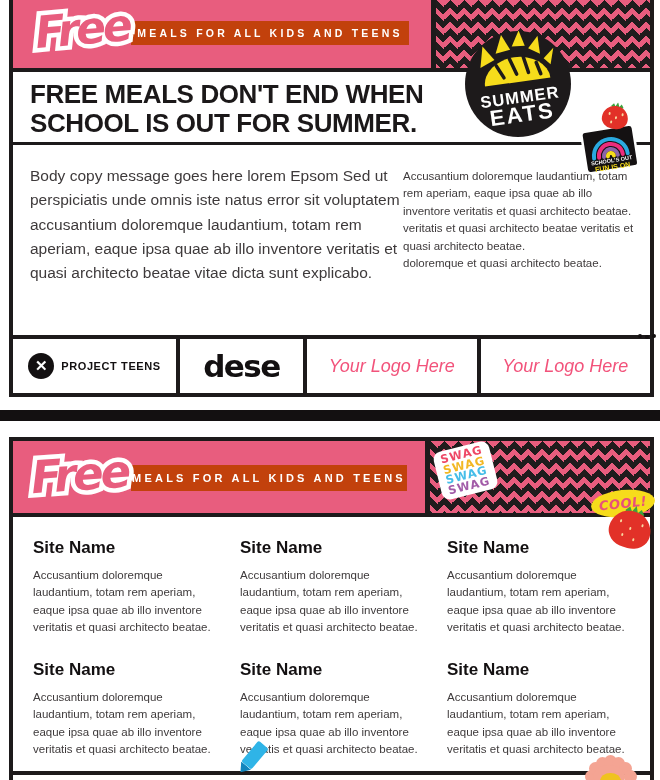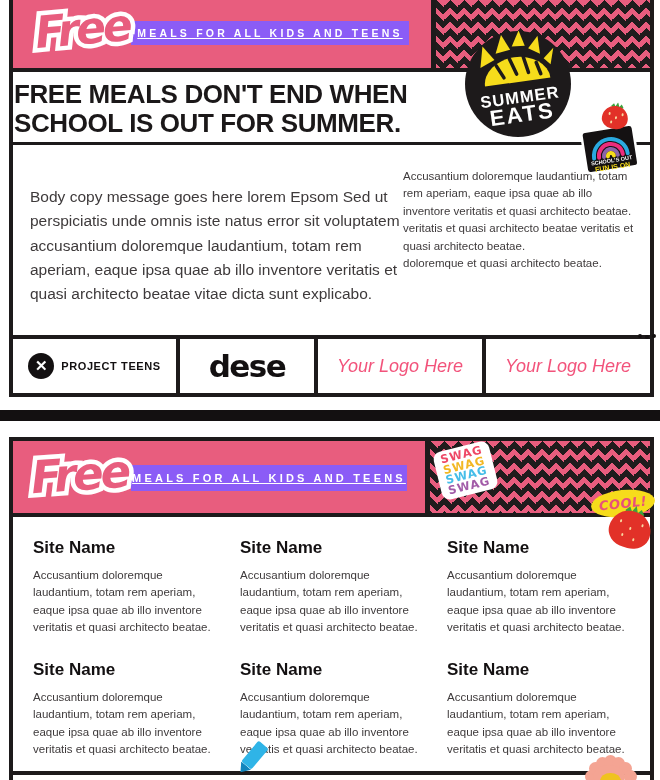--- a/index.html
+++ b/index.html
@@ -45,51 +45,51 @@
   .free{position:absolute; z-index:3;}
   .free-inner{position:relative; z-index:0; display:inline-block;}
   .free-inner::before{
     content:attr(data-text); position:absolute; left:0; top:0; z-index:-1;
     -webkit-text-stroke:9px #fff; color:#fff;
   }
   .f1 .free{left:22px; top:7px; transform:rotate(-5deg);}
   .f2 .free{left:18px; top:11px; font-size:45px; transform:rotate(-4deg);}
 
   .tagline{
-    position:absolute; background:#8b5cf6; color:#fff; text-align:center;
-    font-weight:bold; font-size:10.5px; letter-spacing:3.2px; white-space:nowrap;text-decoration:underline;
+    position:absolute; background:#c2410c; color:#fff; text-align:center;
+    font-weight:bold; font-size:10.5px; letter-spacing:3.2px; white-space:nowrap;
   }
   .f1 .tagline{left:118px; top:21px; width:278px; height:24px; line-height:24px;}
   .f2 .tagline{left:118px; top:24px; width:276px; height:26px; line-height:26px; font-size:11px;}
 
   
   .badge{position:absolute; left:446px; top:16px; z-index:6;}
 
   
   .headline{
-    position:absolute; left:1px; top:80px; width:445px;
+    position:absolute; left:17px; top:80px; width:445px;
     font-size:26px; font-weight:800; letter-spacing:-0.4px; line-height:1.12;
     color:#1b1819; white-space:pre-line;
   }
   .rule1{position:absolute; left:0; top:142px; width:100%; height:3px; background:var(--ink);}
 
   .bodycopy{position:absolute; left:17px; top:164px; width:372px;
-    font-size:15.5px; line-height:1.57; color:var(--text);margin-top:21px;}
+    font-size:15.5px; line-height:1.57; color:var(--text);}
   .addl{position:absolute; left:390px; top:168px; width:236px;}
   .addl h3{font-size:15px; font-weight:bold; color:#131011; margin:0 0 6px 10px;}
   .addl p{font-size:11.5px; line-height:1.52; color:var(--text);}
 
   
   .logo-row{position:absolute; left:0; bottom:0; width:100%; height:58px;
     border-top:4px solid var(--ink); display:flex; background:#fff;}
   .cell{display:flex; align-items:center; justify-content:center;
     border-right:4px solid var(--ink); height:100%;}
   .cell:last-child{border-right:none;}
   .cell-pb{width:167px; gap:7px;}
-  .cell-dese{width:138px;}
+  .cell-dese{width:127px;}
   .cell-logo{flex:1;font-style:italic;}
   .pb-mark{width:26px; height:26px; border-radius:50%; background:#131011;
     color:#fff; font-size:15px; font-weight:bold; display:flex; align-items:center; justify-content:center;}
   .pb-text{font-size:11px; font-weight:800; letter-spacing:0.6px; color:#131011;}
   .dese{font-size:31px; font-weight:bold; letter-spacing:-1.5px; color:#131011; position:relative; font-family:"DejaVu Sans",sans-serif;}
   .dese-sun{position:absolute; right:1px; top:-4px; width:4px; height:4px; border-radius:50%;
     background:#131011; box-shadow:-7px -1px 0 #131011, 7px -1px 0 #131011;}
   .your-logo{color:var(--logopink); font-size:18px;}
 
   

